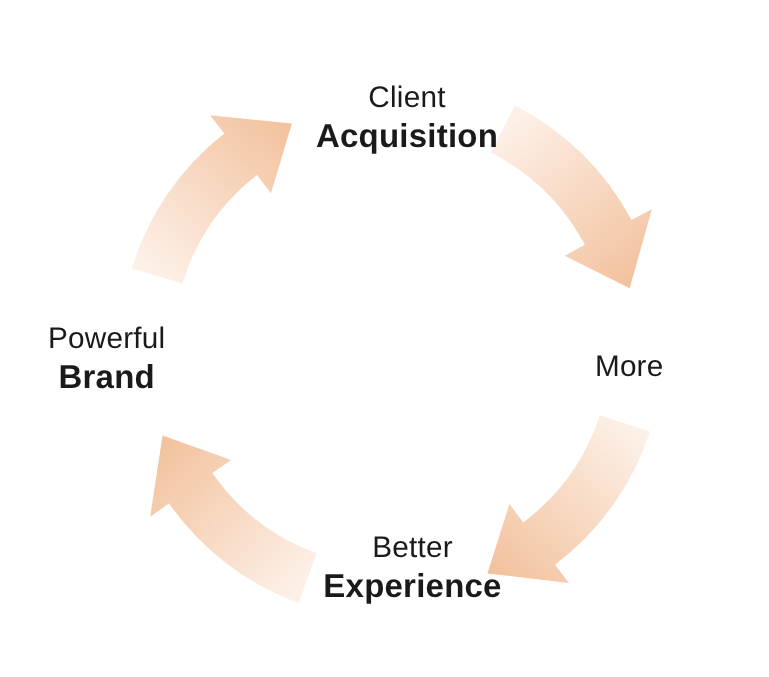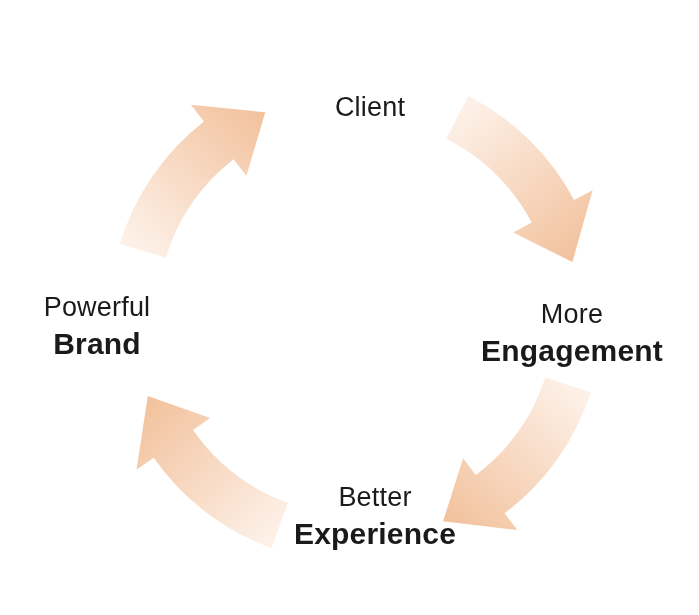--- a/index.html
+++ b/index.html
@@ -72,25 +72,25 @@
         </linearGradient>
     </defs>
     <path id="arrow0" fill="url(#grad0)" d="M 119.8 243.8 A 247 247 0 0 1 203.9 121.4 L 191.0 104.8 L 265.3 112.3 L 246.4 175.7 L 233.5 159.2 A 199 199 0 0 0 165.7 257.8 Z"></path>
     <path id="arrow1" fill="url(#grad1)" d="M 468.1 95.9 A 247 247 0 0 1 574.1 200.0 L 592.6 190.2 L 572.4 262.1 L 513.2 232.4 L 531.7 222.6 A 199 199 0 0 0 446.3 138.7 Z"></path>
     <path id="arrow2" fill="url(#grad2)" d="M 590.9 392.3 A 247 247 0 0 1 504.6 513.3 L 517.3 530.0 L 443.1 521.3 L 463.1 458.2 L 475.8 474.9 A 199 199 0 0 0 545.3 377.5 Z"></path>
     <path id="arrow3" fill="url(#grad3)" d="M 271.5 548.1 A 247 247 0 0 1 153.7 457.7 L 136.5 469.7 L 147.8 395.9 L 210.2 418.1 L 193.0 430.1 A 199 199 0 0 0 287.9 503.0 Z"></path>
   </svg>
 
   <div class="node node-top">
     <div class="line1">Client</div>
+    <div class="line2">Acquisition</div>
   </div>
 
   <div class="node node-right">
     <div class="line1">More</div>
-    <div class="line2">Engagement</div>
   </div>
 
   <div class="node node-left">
     <div class="line1">Powerful</div>
     <div class="line2">Brand</div>
   </div>
 
   <div class="node node-bottom">
     <div class="line1">Better</div>
     <div class="line2">Experience</div>

